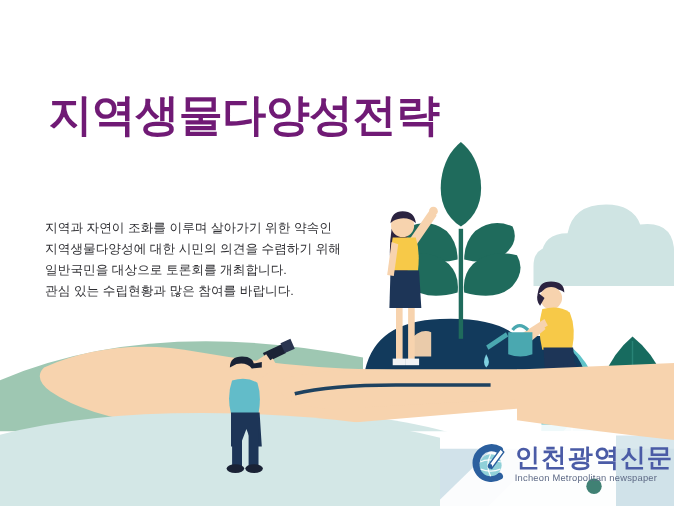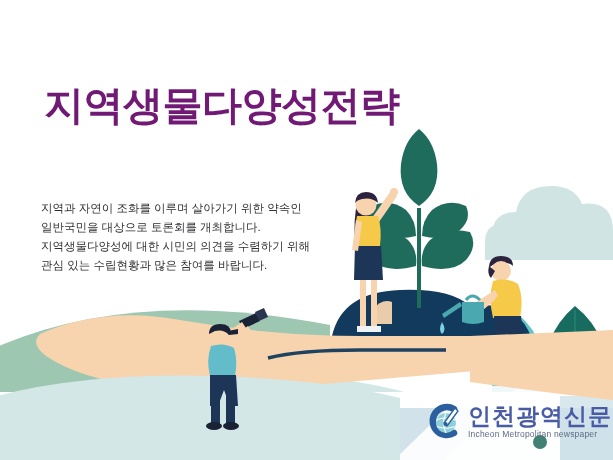--- a/index.html
+++ b/index.html
@@ -260,22 +260,22 @@
     </g>
 
   </svg>
 
   <div id="title-block">
     <div class="title-line">지역생물다양성전략</div>
   </div>
 
   <div id="body-block">
     <div class="body-line">지역과 자연이 조화를 이루며 살아가기 위한 약속인</div>
+    <div class="body-line">지역생물다양성에 대한 시민의 의견을 수렴하기 위해</div>
     <div class="body-line">일반국민을 대상으로 토론회를 개최합니다.</div>
-    <div class="body-line">지역생물다양성에 대한 시민의 의견을 수렴하기 위해</div>
     <div class="body-line">관심 있는 수립현황과 많은 참여를 바랍니다.</div>
   </div>
 
   <div id="logo-block">
     <div id="logo-mark">
       <svg viewBox="0 0 40 40" width="40" height="40" xmlns="http://www.w3.org/2000/svg">
 
         <path d="M 30 8 A 14 14 0 1 0 30 32" stroke="#2b5f9e" stroke-width="6.5" fill="none" stroke-linecap="round"></path>
 
         <circle cx="22" cy="22" r="10" fill="#8fd0d8"></circle>

